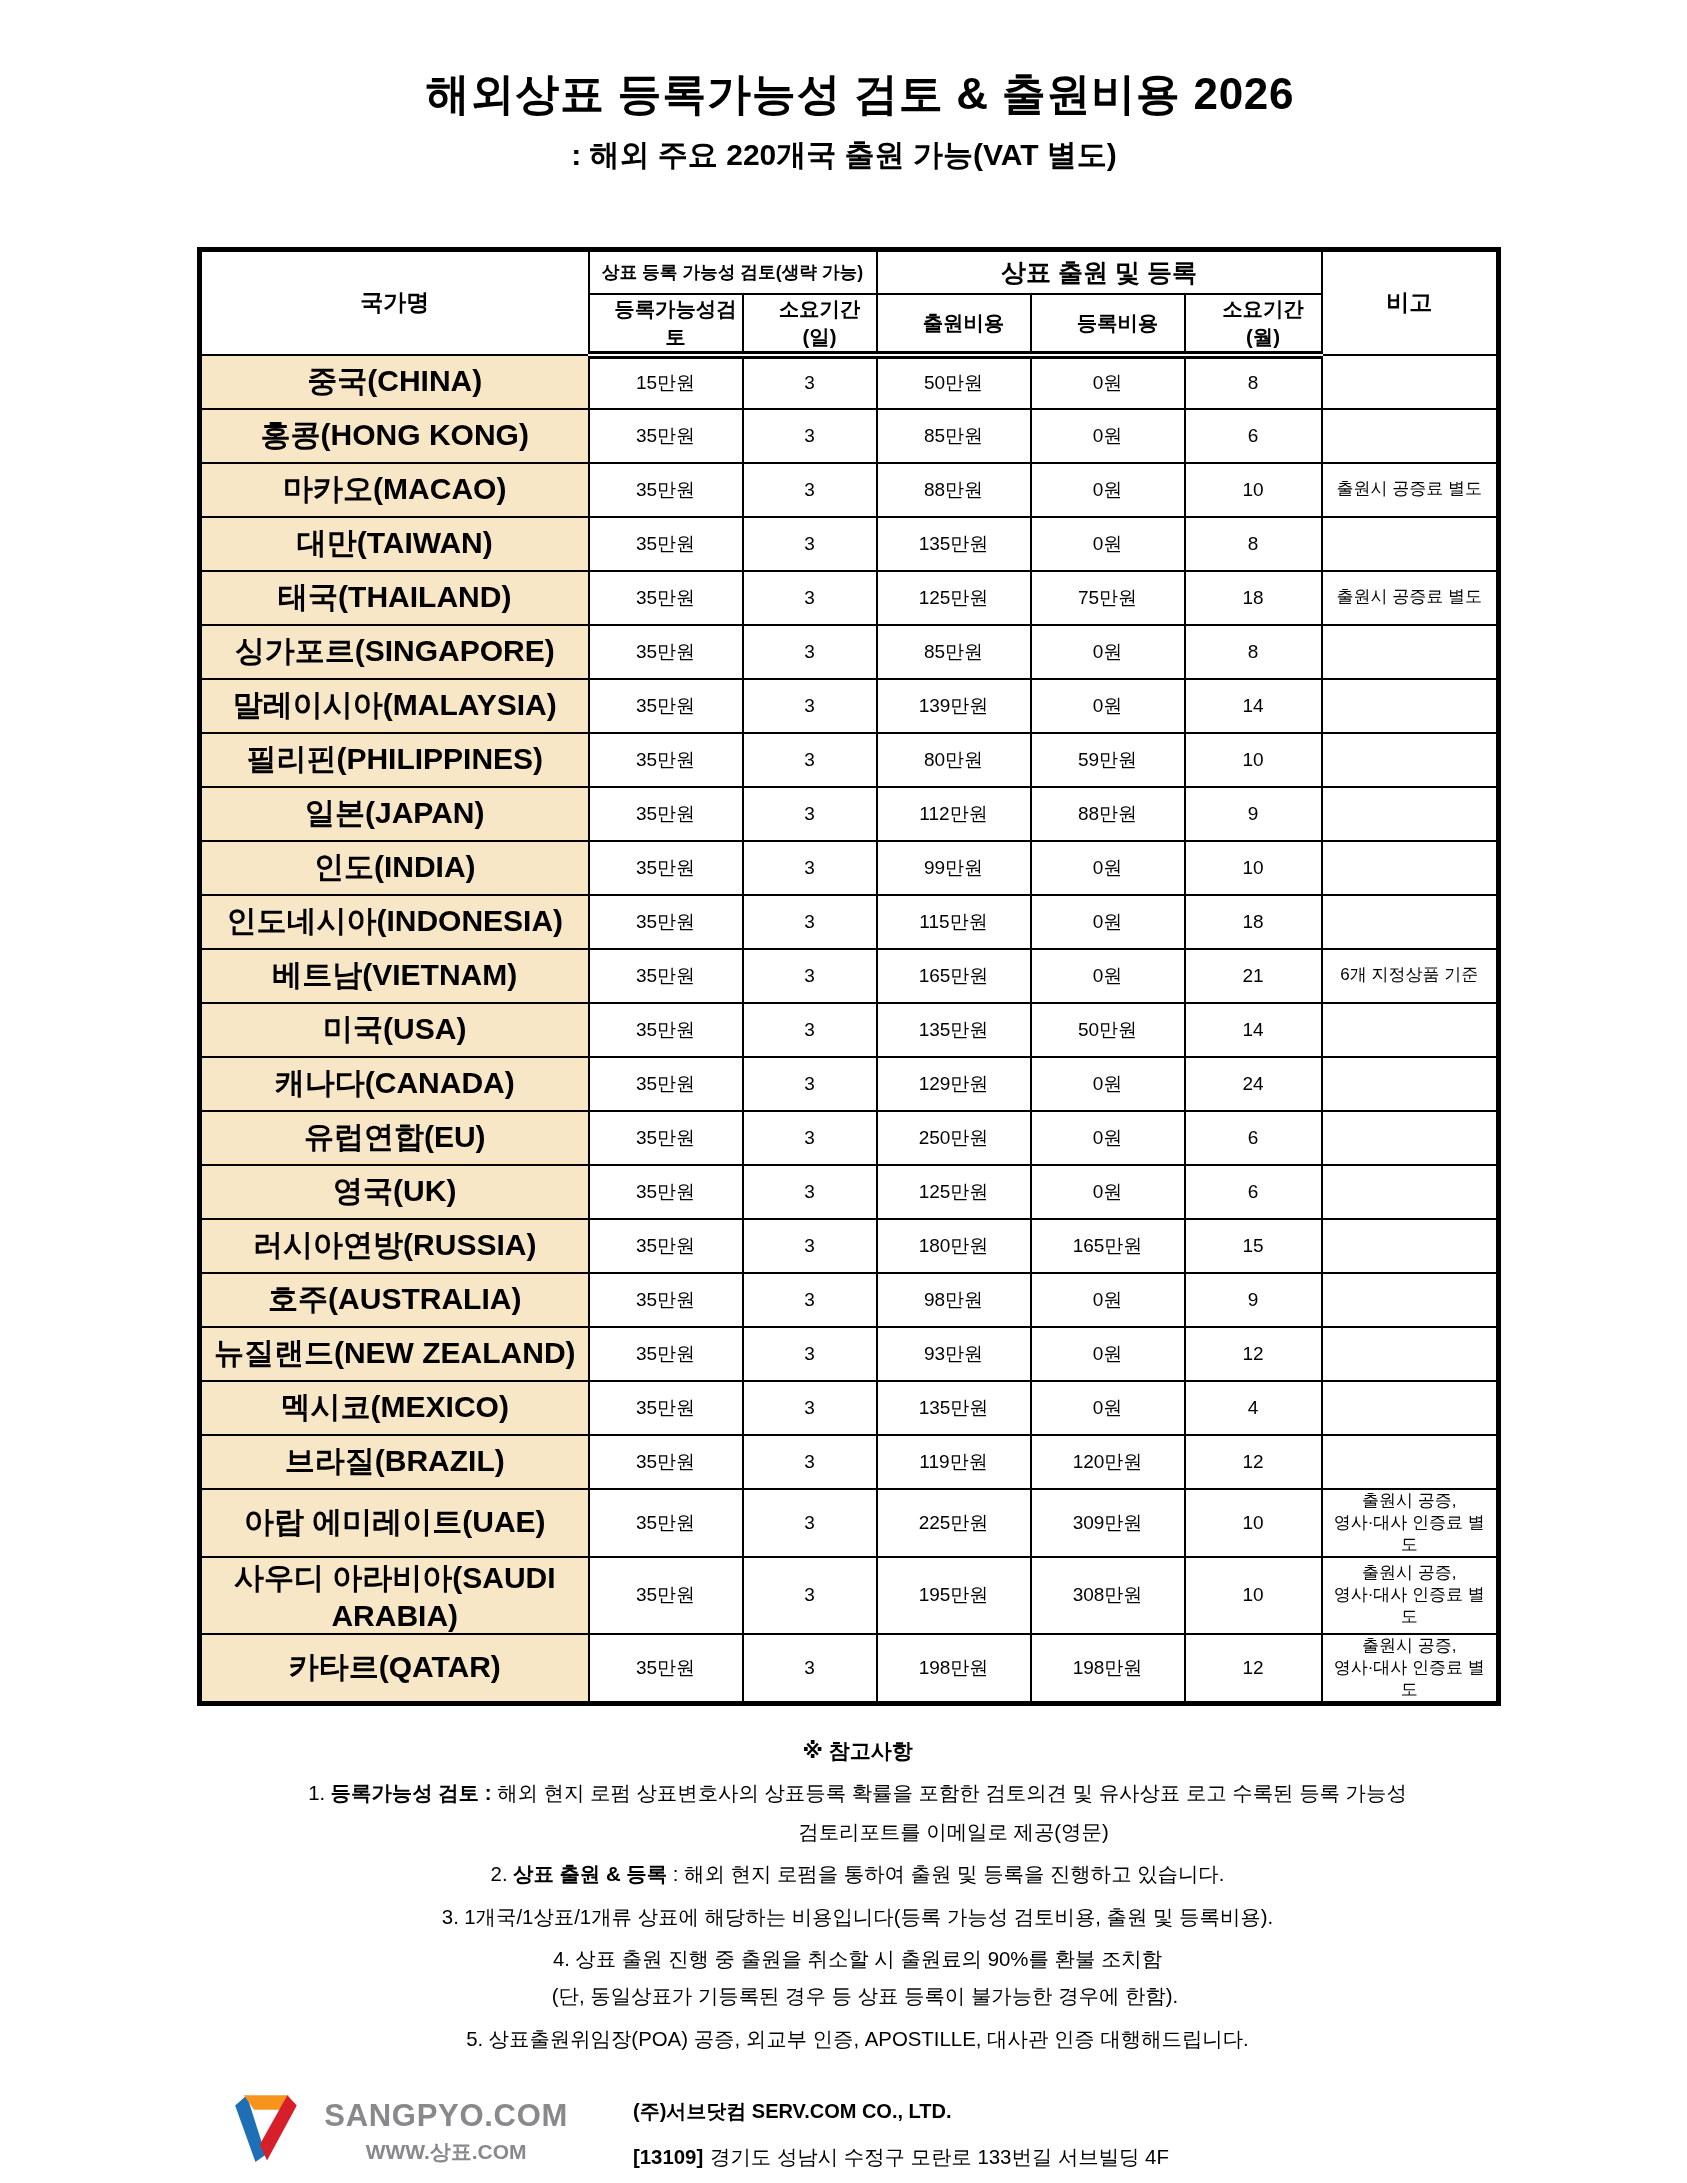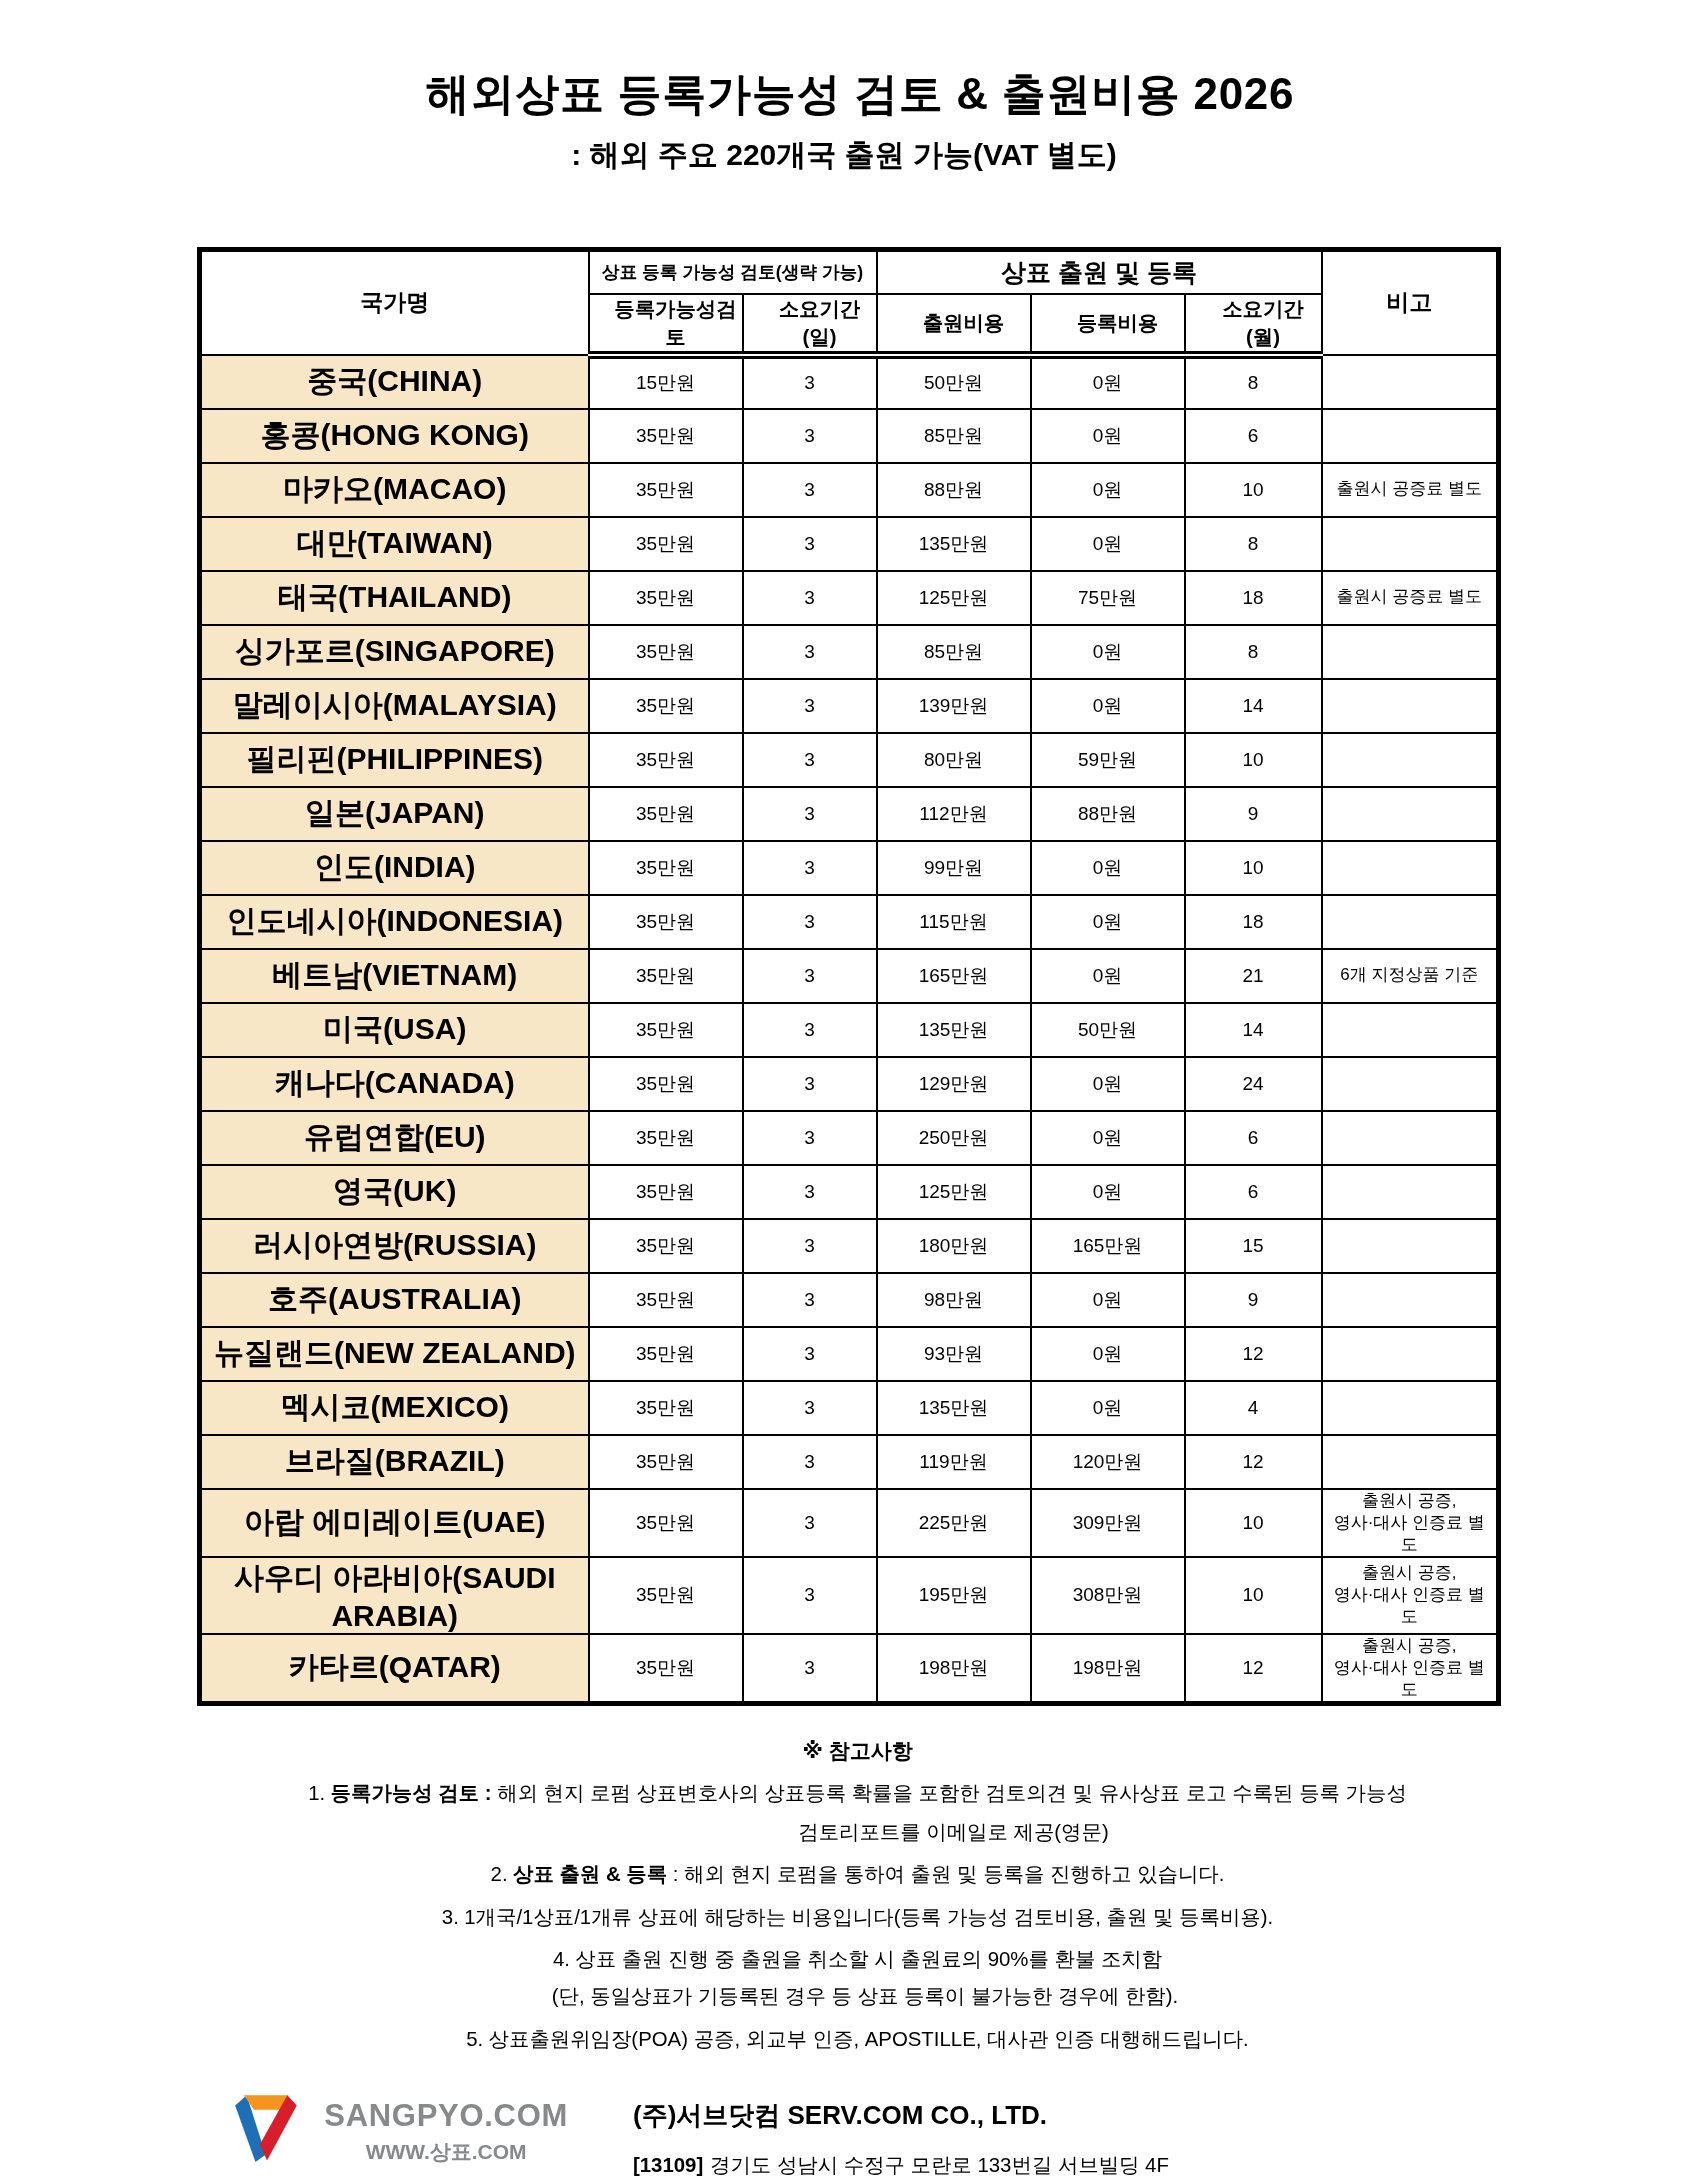--- a/index.html
+++ b/index.html
@@ -56,21 +56,21 @@
   }
   .logo{display:flex;align-items:center;gap:12.3px;}
   .logo-mark{width:87px;height:87px;flex:0 0 auto;}
   .logo-text-main{
     font-size:31px;font-weight:800;color:var(--logo-text);letter-spacing:0.7px;
   }
   .logo-text-sub{
     font-size:21px;font-weight:700;color:var(--logo-text);text-align:center;margin-top:4.1px;
   }
   .company{padding-top:9.5px;}
-  .company-line1{font-size:26px;font-weight:800;}
+  .company-line1{font-size:20px;font-weight:800;}
   .company-line2{font-size:20.4px;margin-top:17.7px;}
   .company-line2 .postal{font-weight:800;margin-right:6.8px;}
 </style>
 </head>
 <body>
 
 <div class="doc">
 
   <div class="title">해외상표 등록가능성 검토 &amp; 출원비용 2026</div>
   <div class="subtitle">: 해외 주요 220개국 출원 가능(VAT 별도)</div>

